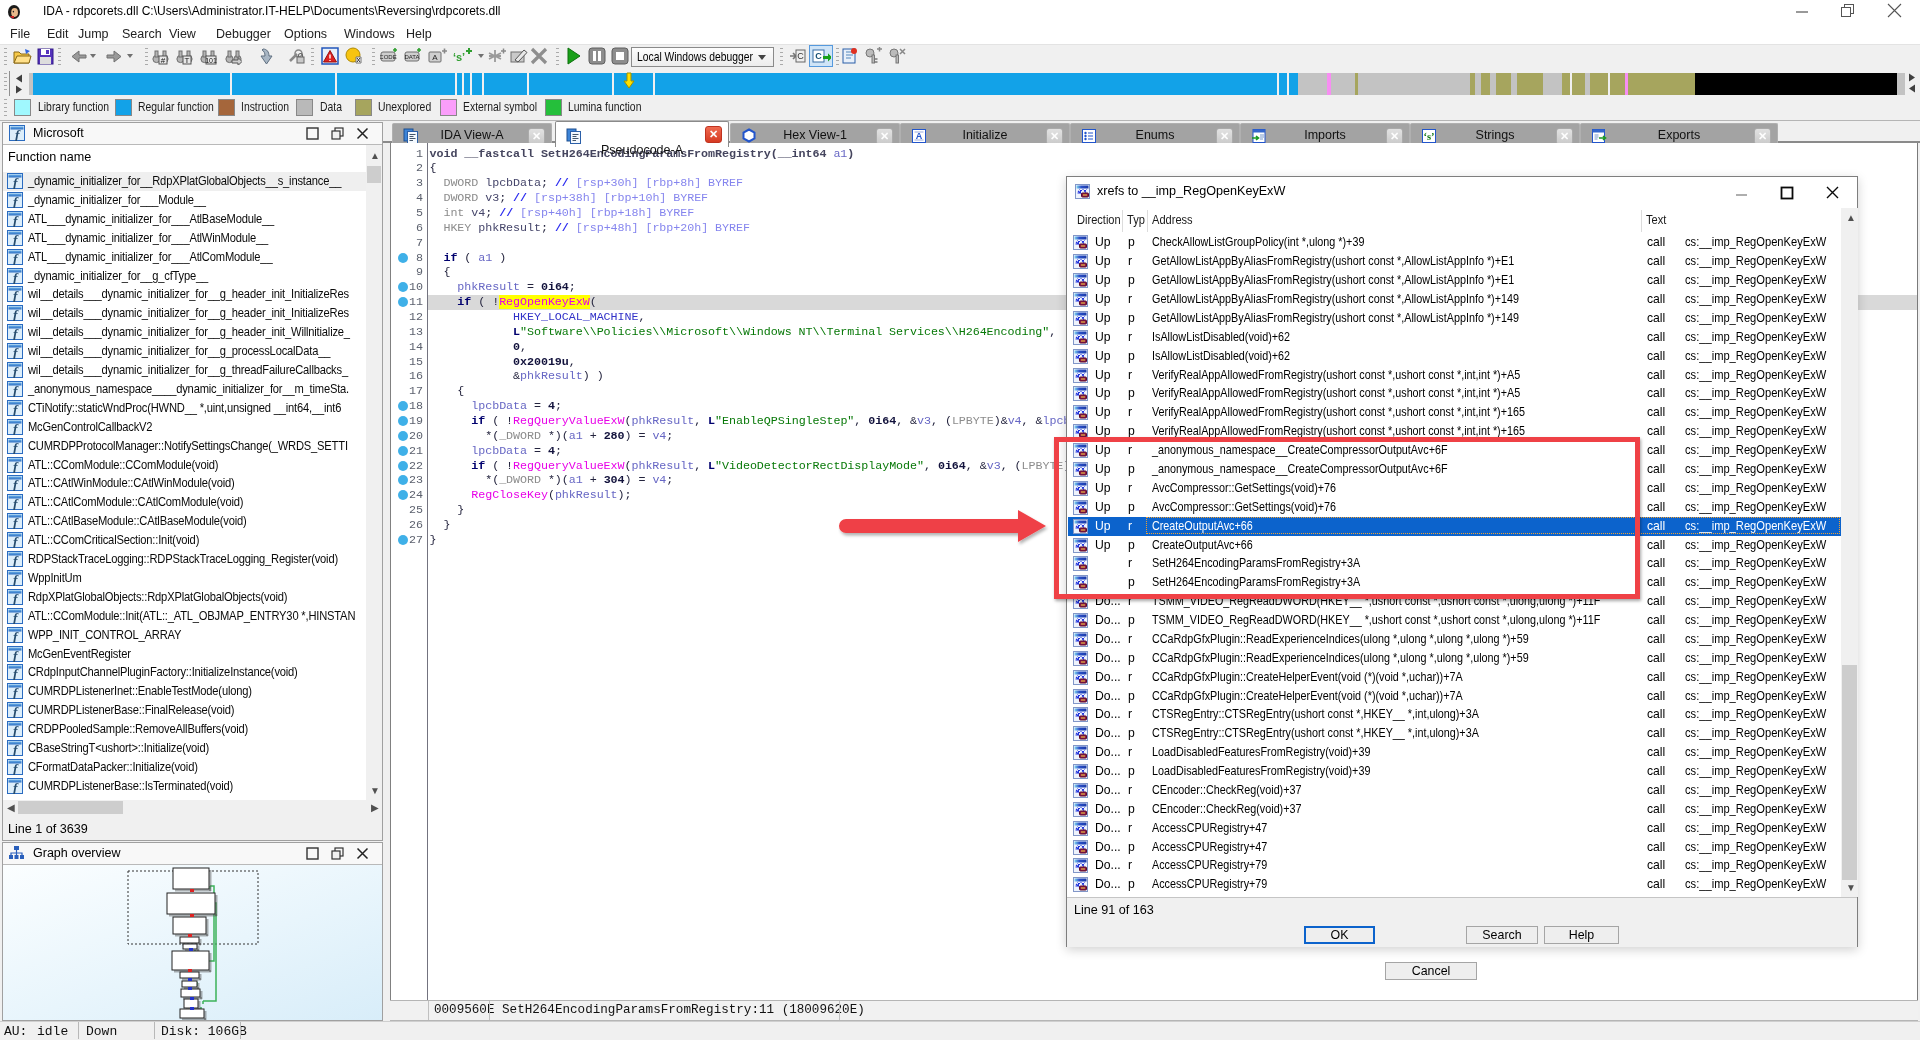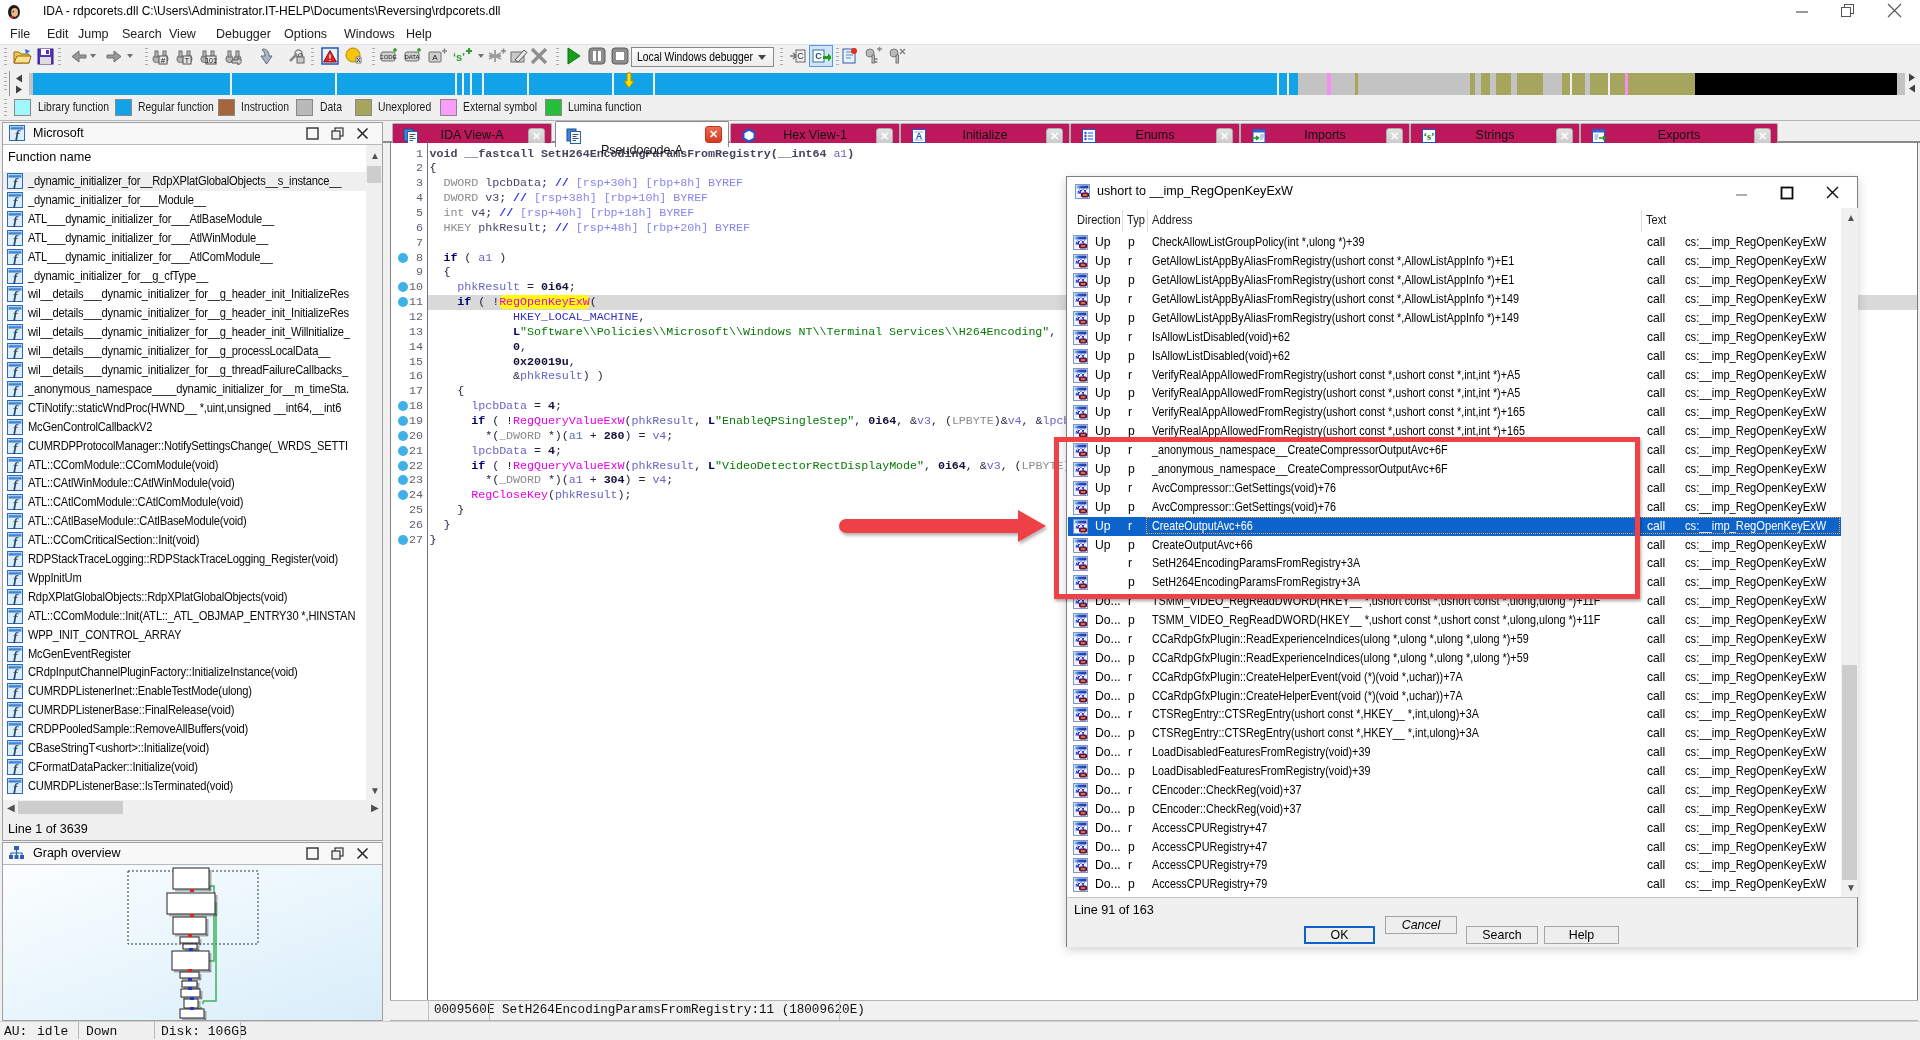--- a/index.html
+++ b/index.html
@@ -18,39 +18,39 @@
 .panel{background:#f0f0f0;border:1px solid #a0a0a0;}
 .ptitle{height:22px;background:#f8f8f8;border-bottom:1px solid #b9b9b9;position:relative;}
 .ptitle .txt{position:absolute;left:30px;top:3px;font-size:12.5px;color:#000;}
 .flist{position:absolute;background:#fff;overflow:hidden;}
 .frow{position:absolute;left:0;height:19px;width:100%;white-space:nowrap;}
 .frow .t{position:absolute;left:25px;top:2px;font-size:12.4px;letter-spacing:-0.2px;color:#0a0a0a;transform:scaleX(0.9);transform-origin:0 50%;}
 .ficon{position:absolute;left:4px;top:1px;width:16px;height:16px;}
 .scroll{background:#f0f0f0;}
 .thumb{background:#cdcdcd;position:absolute;}
 .sarrow{position:absolute;color:#505050;font-size:10px;line-height:10px;}
-.tab{position:absolute;top:123px;height:23px;background:#be185d;border:1px solid #b0b0b0;border-bottom:none;border-radius:2px 2px 0 0;}
+.tab{position:absolute;top:123px;height:23px;background:#a3a3a3;border:1px solid #b0b0b0;border-bottom:none;border-radius:2px 2px 0 0;}
 .tab.active{top:121px;height:26px;background:#fff;border-color:#8a8a8a;z-index:3;}
 .tab .txt{position:absolute;top:4px;font-size:12.5px;color:#111;width:100%;text-align:center;}
 .tab.active .txt{top:21px;}
 .tabx{position:absolute;top:4px;width:17px;height:17px;border-radius:3px;background:linear-gradient(#e2e2e2,#cacaca);border:1px solid #ababab;color:#fdfdfd;font-size:11px;font-weight:bold;text-align:center;line-height:15px;}
 .tabx.red{background:linear-gradient(#ef6a50,#d63a22);border:1px solid #c03320;}
 .code{position:absolute;left:390px;top:143px;width:1528px;height:857px;background:#fff;border-left:1px solid #808080;border-right:1px solid #7a7a7a;overflow:hidden;}
 .cl{position:absolute;white-space:pre;font-family:"Liberation Mono",monospace;font-size:11.7px;letter-spacing:-0.05px;color:#24243e;}
 .ln{position:absolute;font-family:"Liberation Mono",monospace;font-size:11.7px;color:#5c616e;text-align:right;width:30px;}
 .dot{position:absolute;width:10px;height:10px;border-radius:50%;background:#3fb0e8;}
 .k{color:#00006e;font-weight:bold;}
 .sig{color:#45455e;font-weight:bold;}
 .ty{color:#8c8c8c;}
 .v{color:#6666c4;}
 .vd{color:#45456a;}
 .cm{color:#8585ee;}
 .cs{color:#2b2bf0;font-weight:bold;}
 .n{color:#12123c;font-weight:bold;}
-.im{color:#e800e8;border-radius:6px;}
+.im{color:#e800e8;}
 .hl{background:#ffff00;}
 .st{color:#077807;}
 .mac{color:#3333c8;}
 .dlg{position:absolute;left:1066px;top:176px;width:792px;height:771px;background:#fff;border:1px solid #7e7e7e;z-index:10;box-shadow:0 3px 10px rgba(0,0,0,0.18);}
 .dlg-title{position:absolute;left:0;top:0;width:100%;height:30px;background:#fff;}
 .dhead{position:absolute;font-size:12.3px;color:#1a1a1a;transform:scaleX(0.9);transform-origin:0 50%;}
 .drow{position:absolute;left:1px;width:773px;height:19px;}
 .drow .ic{position:absolute;left:5px;top:2px;}
 .drow .d1{position:absolute;left:27px;top:2px;font-size:12.2px;color:#000;}
 .drow .d2{position:absolute;left:60px;top:2px;font-size:12.2px;color:#000;}
@@ -627,21 +627,21 @@
   </div><div class="code"></div><div class="abs" style="left:428px;top:294.5px;width:1489px;height:15px;background:#d9d9d9"></div><div class="ln" style="left:393px;top:146.5px">1</div><div class="cl" style="left:429.5px;top:146.5px"><span class="sig">void __fastcall SetH264EncodingParamsFromRegistry(</span><span class="sig">__int64</span> <span class="v">a1</span><span class="sig">)</span></div><div class="ln" style="left:393px;top:161.4px">2</div><div class="cl" style="left:429.5px;top:161.4px">{</div><div class="ln" style="left:393px;top:176.2px">3</div><div class="cl" style="left:429.5px;top:176.2px"><span class="ty">  DWORD</span> <span class="vd">lpcbData</span>; <span class="cs">//</span><span class="cm"> [rsp+30h] [rbp+8h] BYREF</span></div><div class="ln" style="left:393px;top:191.1px">4</div><div class="cl" style="left:429.5px;top:191.1px"><span class="ty">  DWORD</span> <span class="vd">v3</span>; <span class="cs">//</span><span class="cm"> [rsp+38h] [rbp+10h] BYREF</span></div><div class="ln" style="left:393px;top:205.9px">5</div><div class="cl" style="left:429.5px;top:205.9px"><span class="ty">  int</span> <span class="vd">v4</span>; <span class="cs">//</span><span class="cm"> [rsp+40h] [rbp+18h] BYREF</span></div><div class="ln" style="left:393px;top:220.8px">6</div><div class="cl" style="left:429.5px;top:220.8px"><span class="ty">  HKEY</span> <span class="vd">phkResult</span>; <span class="cs">//</span><span class="cm"> [rsp+48h] [rbp+20h] BYREF</span></div><div class="ln" style="left:393px;top:235.6px">7</div><div class="ln" style="left:393px;top:250.5px">8</div><div class="cl" style="left:429.5px;top:250.5px"><span class="k">  if</span> ( <span class="v">a1</span> )</div><div class="dot" style="left:398px;top:252.5px"></div><div class="ln" style="left:393px;top:265.4px">9</div><div class="cl" style="left:429.5px;top:265.4px">  {</div><div class="ln" style="left:393px;top:280.2px">10</div><div class="cl" style="left:429.5px;top:280.2px">    <span class="v">phkResult</span> = <span class="n">0i64</span>;</div><div class="dot" style="left:398px;top:282.2px"></div><div class="ln" style="left:393px;top:295.1px">11</div><div class="cl" style="left:429.5px;top:295.1px"><span class="k">    if</span> ( !<span class="im hl">RegOpenKeyExW</span>(</div><div class="dot" style="left:398px;top:297.1px"></div><div class="ln" style="left:393px;top:309.9px">12</div><div class="cl" style="left:429.5px;top:309.9px">            <span class="mac">HKEY_LOCAL_MACHINE</span>,</div><div class="ln" style="left:393px;top:324.8px">13</div><div class="cl" style="left:429.5px;top:324.8px">            <span class="k">L</span><span class="st">"Software\\Policies\\Microsoft\\Windows NT\\Terminal Services\\H264Encoding"</span>,</div><div class="ln" style="left:393px;top:339.6px">14</div><div class="cl" style="left:429.5px;top:339.6px">            <span class="n">0</span>,</div><div class="ln" style="left:393px;top:354.5px">15</div><div class="cl" style="left:429.5px;top:354.5px">            <span class="n">0x20019u</span>,</div><div class="ln" style="left:393px;top:369.4px">16</div><div class="cl" style="left:429.5px;top:369.4px">            &amp;<span class="v">phkResult</span>) )</div><div class="ln" style="left:393px;top:384.2px">17</div><div class="cl" style="left:429.5px;top:384.2px">    {</div><div class="ln" style="left:393px;top:399.1px">18</div><div class="cl" style="left:429.5px;top:399.1px">      <span class="v">lpcbData</span> = <span class="n">4</span>;</div><div class="dot" style="left:398px;top:401.1px"></div><div class="ln" style="left:393px;top:413.9px">19</div><div class="cl" style="left:429.5px;top:413.9px"><span class="k">      if</span> ( !<span class="im">RegQueryValueExW</span>(<span class="v">phkResult</span>, <span class="k">L</span><span class="st">"EnableQPSingleStep"</span>, <span class="n">0i64</span>, &amp;<span class="v">v3</span>, (<span class="ty">LPBYTE</span>)&amp;<span class="v">v4</span>, &amp;<span class="v">lpcbData</span>) )</div><div class="dot" style="left:398px;top:415.9px"></div><div class="ln" style="left:393px;top:428.8px">20</div><div class="cl" style="left:429.5px;top:428.8px">        *(<span class="ty">_DWORD</span> *)(<span class="v">a1</span> + <span class="n">280</span>) = <span class="v">v4</span>;</div><div class="dot" style="left:398px;top:430.8px"></div><div class="ln" style="left:393px;top:443.6px">21</div><div class="cl" style="left:429.5px;top:443.6px">      <span class="v">lpcbData</span> = <span class="n">4</span>;</div><div class="dot" style="left:398px;top:445.6px"></div><div class="ln" style="left:393px;top:458.5px">22</div><div class="cl" style="left:429.5px;top:458.5px"><span class="k">      if</span> ( !<span class="im">RegQueryValueExW</span>(<span class="v">phkResult</span>, <span class="k">L</span><span class="st">"VideoDetectorRectDisplayMode"</span>, <span class="n">0i64</span>, &amp;<span class="v">v3</span>, (<span class="ty">LPBYTE</span>)&amp;<span class="v">v4</span>, &amp;<span class="v">lpcbData</span>) )</div><div class="dot" style="left:398px;top:460.5px"></div><div class="ln" style="left:393px;top:473.4px">23</div><div class="cl" style="left:429.5px;top:473.4px">        *(<span class="ty">_DWORD</span> *)(<span class="v">a1</span> + <span class="n">304</span>) = <span class="v">v4</span>;</div><div class="dot" style="left:398px;top:475.4px"></div><div class="ln" style="left:393px;top:488.2px">24</div><div class="cl" style="left:429.5px;top:488.2px">      <span class="im">RegCloseKey</span>(<span class="v">phkResult</span>);</div><div class="dot" style="left:398px;top:490.2px"></div><div class="ln" style="left:393px;top:503.1px">25</div><div class="cl" style="left:429.5px;top:503.1px">    }</div><div class="ln" style="left:393px;top:517.9px">26</div><div class="cl" style="left:429.5px;top:517.9px">  }</div><div class="ln" style="left:393px;top:532.8px">27</div><div class="cl" style="left:429.5px;top:532.8px">}</div><div class="dot" style="left:398px;top:534.8px"></div><div class="abs" style="left:427px;top:143px;width:1px;height:857px;background:#73737f;"></div><div class="abs" style="left:390px;top:1000px;width:1528px;height:21px;background:#f1f1f1;border-top:1px solid #b5b5b5;border-bottom:1px solid #b5b5b5;"></div><div class="abs mono" style="left:434px;top:1003px;font-size:12.6px;color:#111;">0009560E SetH264EncodingParamsFromRegistry:11 (18009620E)</div><div class="abs" style="left:428px;top:1001px;width:1px;height:19px;background:#c0c0c0"></div><div class="abs" style="left:489px;top:1001px;width:1px;height:19px;background:#c0c0c0"></div><div class="abs" style="left:839px;top:1001px;width:1px;height:19px;background:#c0c0c0"></div><div class="dlg">
     <div class="dlg-title"></div>
     <svg class="abs" style="left:8px;top:7px" width="15" height="15" viewBox="0 0 15 15">
       <rect x="0.5" y="0.5" width="14" height="14" fill="#eef3fc" stroke="#8196c8"></rect>
 <rect x="1.5" y="1.5" width="12" height="3" fill="url(#tb)"></rect>
 <path d="M3 7 l2.5 2 M5.5 6 v3 h-3 M6 9.5 l2 2 M9 6.5 l2 2" stroke="#2233dd" stroke-width="1.1" fill="none"></path>
 <path d="M4.5 5.5 l1.5 1.5 1.5 -1.5 M8.5 5.5 l1.5 1.5 1.5 -1.5" stroke="#2233dd" stroke-width="1" fill="none"></path>
 <rect x="6.5" y="9" width="7" height="4" rx="1" fill="#8a1a4a" stroke="#5a0a2a"></rect>
 <path d="M8 11 h4" stroke="#d8a040" stroke-width="1.4"></path>
     </svg>
-    <div class="abs" style="left:30px;top:7px;font-size:12.6px;color:#000;">ushort to __imp_RegOpenKeyExW</div>
+    <div class="abs" style="left:30px;top:7px;font-size:12.6px;color:#000;">xrefs to __imp_RegOpenKeyExW</div>
     <svg class="abs" style="left:668px;top:15px" width="14" height="6" viewBox="0 0 14 6">
       <path d="M1 3 h11" stroke="#9a9a9a" stroke-width="1.6"></path>
     </svg>
     <svg class="abs" style="left:713px;top:9px" width="14" height="14" viewBox="0 0 14 14">
       <rect x="1.5" y="1.5" width="11" height="11" fill="none" stroke="#0a0a0a" stroke-width="1.8"></rect>
     </svg>
     <svg class="abs" style="left:759px;top:9px" width="13" height="13" viewBox="0 0 13 13">
       <path d="M1 1 L12 12 M12 1 L1 12" stroke="#0a0a0a" stroke-width="1.4"></path>
     </svg>
     <div class="dhead" style="left:10px;top:36px;">Direction</div>
@@ -1177,21 +1177,21 @@
       <span class="d4">call</span>
       <span class="d5">cs:__imp_RegOpenKeyExW</span>
     </div>
     <div class="abs scroll" style="left:774px;top:31px;width:17px;height:689px;"></div>
     <div class="sarrow abs" style="left:779px;top:36px;">▲</div>
     <div class="sarrow abs" style="left:779px;top:706px;">▼</div>
     <div class="thumb" style="left:775px;top:488px;width:15px;height:215px;"></div>
     <div class="abs" style="left:0px;top:720px;width:790px;height:50px;background:#f0f0f0;border-top:1px solid #c5c5c5;"></div>
     <div class="abs" style="left:7px;top:726px;font-size:12.6px;color:#000;">Line 91 of 163</div>
     <div class="btn focus" style="left:237px;top:749px;width:71px;">OK</div>
-    <div class="btn" style="left:318px;top:739px;width:72px;font-style:italic;">Cancel</div>
+    <div class="btn" style="left:318px;top:785px;width:92px;">Cancel</div>
     <div class="btn" style="left:399px;top:749px;width:72px;">Search</div>
     <div class="btn" style="left:477px;top:749px;width:75px;">Help</div>
   </div><div class="abs" style="left:1054px;top:437px;width:586px;height:162px;border:5px solid #ef4146;box-shadow:1px 2px 3px rgba(0,0,0,0.35);z-index:50;"></div><svg class="abs" style="left:838px;top:505px" width="212" height="42" viewBox="0 0 212 42">
     <defs>
       <filter id="sh" x="-10%" y="-20%" width="130%" height="160%">
         <feDropShadow dx="1.5" dy="2.5" stdDeviation="1.5" flood-color="#000" flood-opacity="0.3"></feDropShadow>
       </filter>
     </defs>
     <path filter="url(#sh)" d="M8 14 h172 v-9 L208 21 L180 37 v-9 H8 a6.5 6.5 0 0 1 0 -14 Z" fill="#ef4146"></path>
   </svg></body></html>

